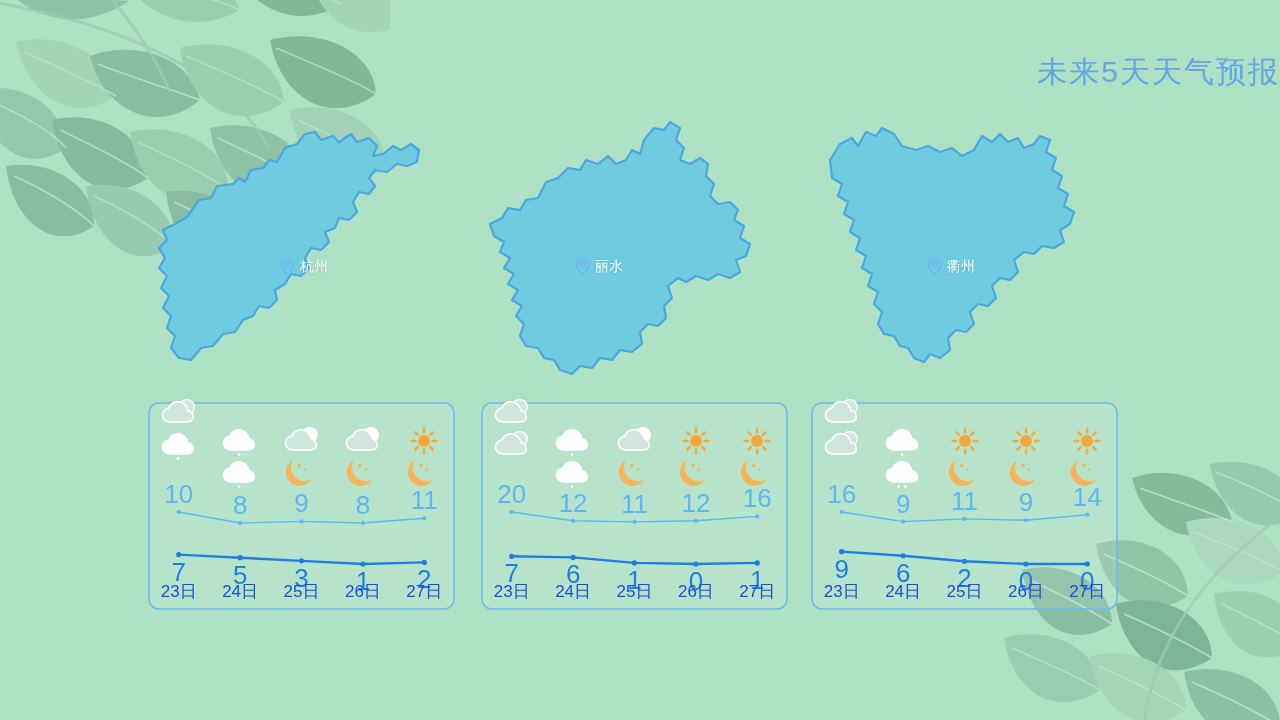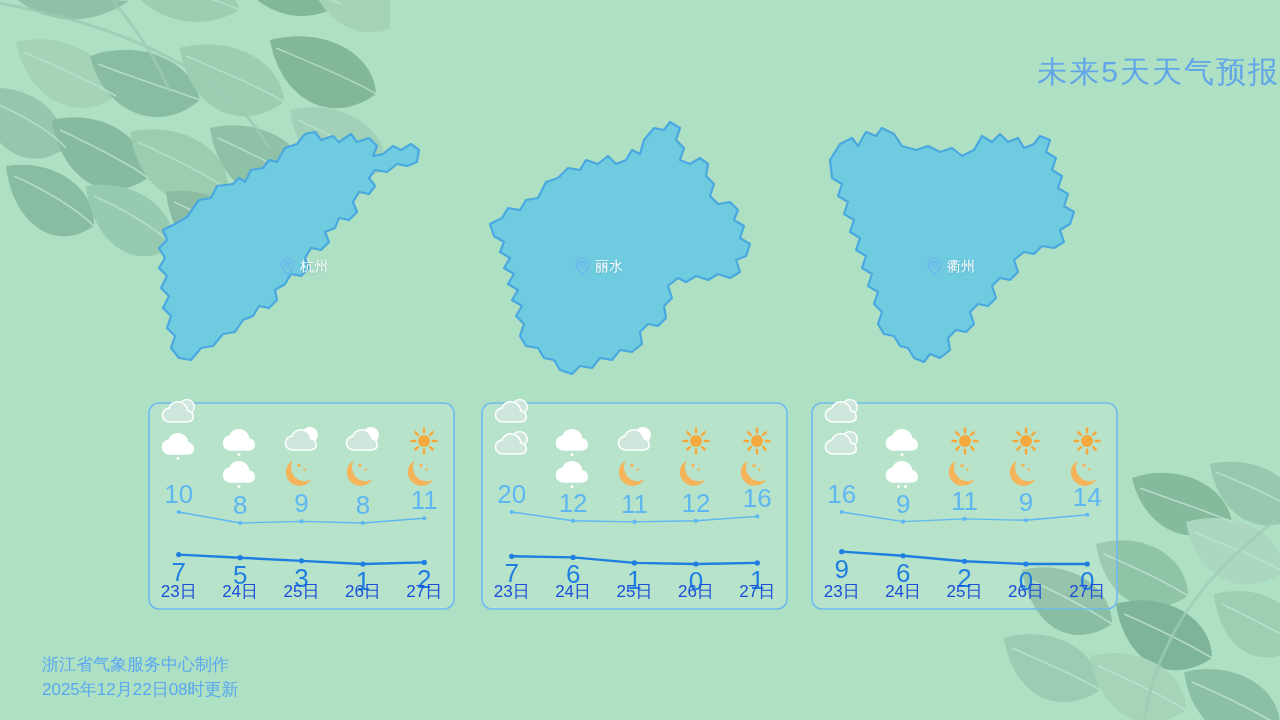--- a/index.html
+++ b/index.html
@@ -563,18 +563,14 @@
         <circle cx="276.3" cy="112.75" r="2.1" fill="#5fb7f2"></circle>
         <polyline points="30.7,149.6 92.1,153.8 153.5,159.3 214.9,162.0 276.3,162.0" fill="none" stroke="#1f7fe0" stroke-width="2.4" stroke-linejoin="round" stroke-linecap="round"></polyline>
         <circle cx="30.7" cy="149.625" r="2.6" fill="#1f7fe0"></circle>
         <circle cx="92.1" cy="153.75" r="2.6" fill="#1f7fe0"></circle>
         <circle cx="153.5" cy="159.25" r="2.6" fill="#1f7fe0"></circle>
         <circle cx="214.89999999999998" cy="162" r="2.6" fill="#1f7fe0"></circle>
         <circle cx="276.3" cy="162" r="2.6" fill="#1f7fe0"></circle>
       </svg>
     </div>
 
-  <div id="footer">
-    <div>浙江省气象服务中心制作</div>
-    <div>2025年12月22日08时更新</div>
-  </div>
 
 </div>
 
 </body></html>

